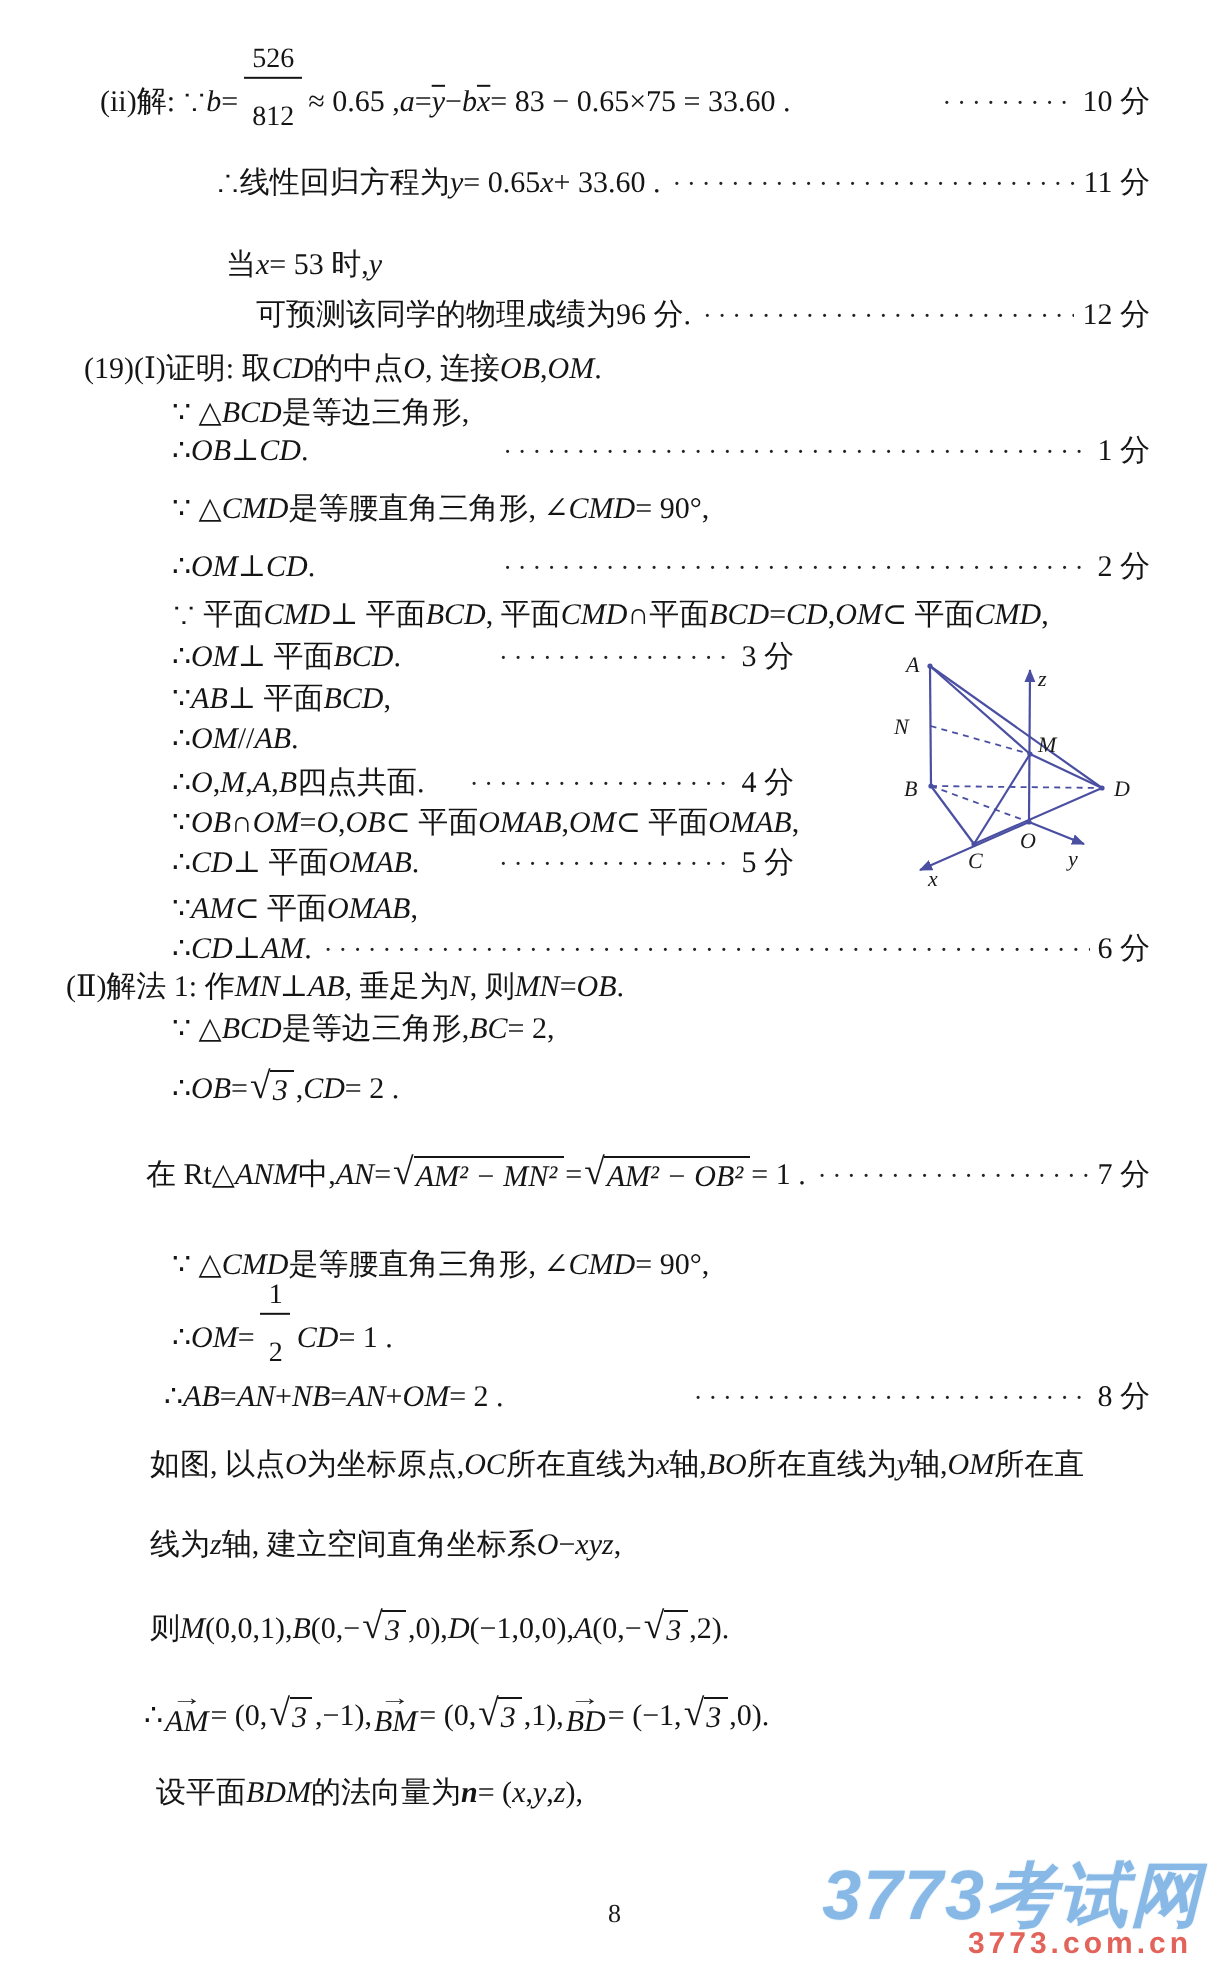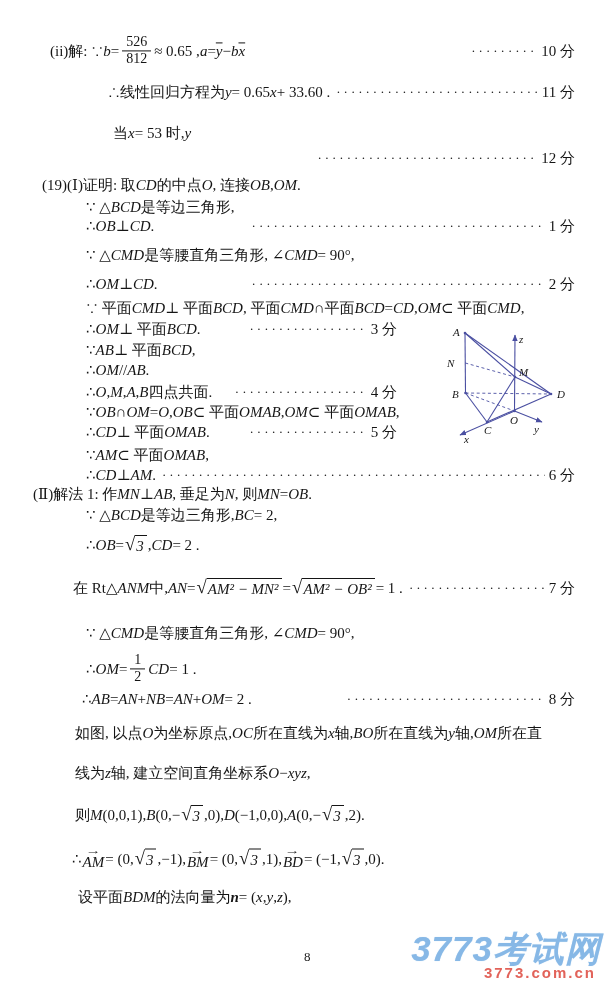--- a/index.html
+++ b/index.html
@@ -42,21 +42,21 @@
   .dots{
     flex:1 1 auto;min-width:6px;overflow:hidden;
     text-align:right;letter-spacing:3px;
     font-size:13px;margin:0 4px 0 6px;color:#222;
   }
   .frac{
     display:inline-flex;flex-direction:column;vertical-align:middle;
     text-align:center;font-size:14px;line-height:1.15;margin:0 3px;align-items:center;
   }
   .fnum{padding:0 4px;}
-  .fden{border-top:1.2px solid #151515;padding:0 4px;}
+  .fden{border-top:1.2px solid #151515;padding:12px 4px;}
   .sqrt{display:inline-flex;align-items:flex-start;margin:0 1px;}
   .rad{font-size:1.25em;line-height:1;font-style:normal;}
   .rbar{border-top:1.2px solid #151515;font-style:italic;padding:1px 3px 0 1px;}
   .vec{display:inline-flex;flex-direction:column;align-items:center;vertical-align:middle;margin:0 1px;line-height:1;}
   .varrow{height:8px;font-size:11px;line-height:7px;transform:scaleX(1.4);font-style:normal;}
   .vbody{font-style:italic;line-height:1;}
 
   
   .figure{position:absolute;left:441px;top:322px;}
   .figure line,.figure path.edge{stroke:#4a4fa1;fill:none;}
@@ -105,39 +105,41 @@
         <span class="fnum">526</span>
         <span class="fden">812</span>
       </span>
       <span class="txt"> ≈ 0.65 ,  </span>
       <span class="ital">a</span>
       <span class="txt"> = </span>
       <span class="obar">y</span>
       <span class="txt"> − </span>
       <span class="ital">b</span>
       <span class="obar">x</span>
+      <span class="txt"> = 83 − 0.65×75 = 33.60 .</span>
       <span class="dots">·········</span>
       <span class="txt">10 分</span>
     </div>
   <div class="line l2 leader">
       <span class="txt">∴线性回归方程为 </span>
       <span class="ital">y</span>
       <span class="txt"> = 0.65</span>
       <span class="ital">x</span>
       <span class="txt"> + 33.60 .</span>
       <span class="dots">········································</span>
       <span class="txt">11 分</span>
     </div>
   <div class="line l3">
       <span class="txt">当 </span>
       <span class="ital">x</span>
       <span class="txt"> = 53 时,   </span>
       <span class="ital">y</span>
     </div>
   <div class="line l4 leader">
+      <span class="txt">可预测该同学的物理成绩为96 分. </span>
       <span class="dots">······························</span>
       <span class="txt">12 分</span>
     </div>
   <div class="line l5">
       <span class="txt">(19)(Ⅰ)证明: 取</span>
       <span class="ital">CD</span>
       <span class="txt">的中点</span>
       <span class="ital">O</span>
       <span class="txt">, 连接</span>
       <span class="ital">OB</span>

